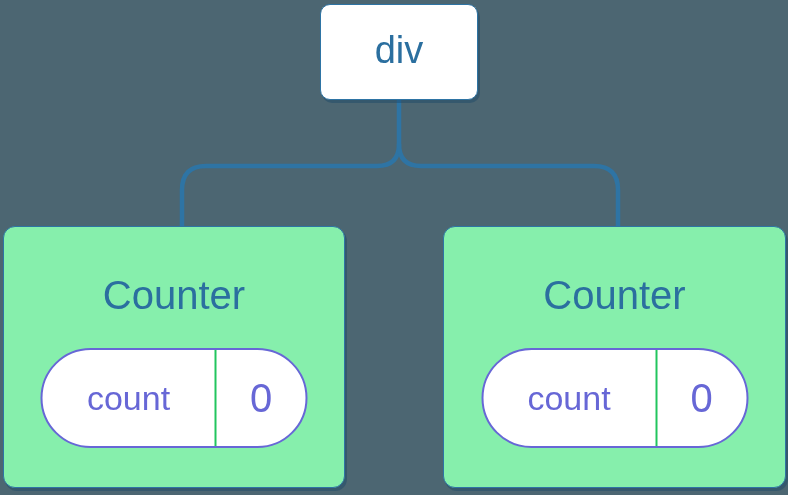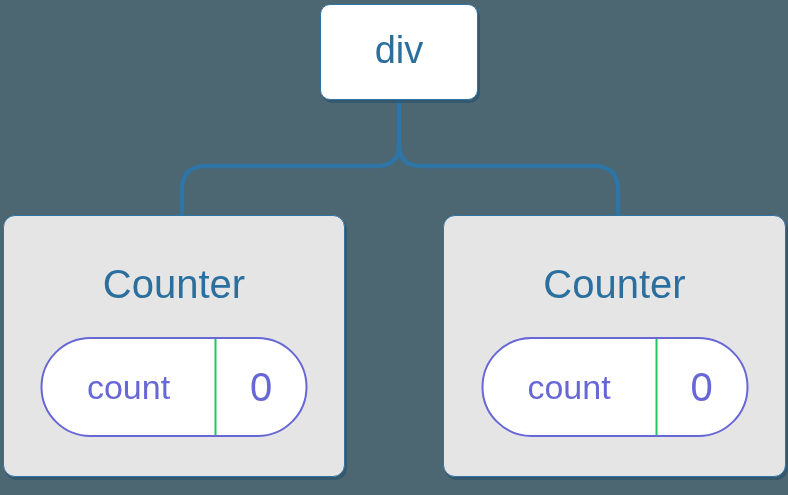--- a/index.html
+++ b/index.html
@@ -46,23 +46,23 @@
   }
   .node-root-label {
     font-size: 38px;
     font-weight: 500;
     color: #2B6F9F;
     line-height: 1;
     padding-bottom: 4px;
   }
   .card {
     position: absolute;
-    top: 215px;
+    top: 226px;
     height: 262px;
-    background: #e5e5e5;
+    background: #86efac;
     border: 1.5px solid #2E74A4;
     border-radius: 12px;
     box-shadow: 2px 3px 0 rgba(26, 72, 104, 0.45);
     box-sizing: border-box;
   }
   .card-left  { left: 3px;   width: 342px; }
   .card-right { left: 443px; width: 343px; }
   .card-title {
     position: absolute;
     top: 44px;

